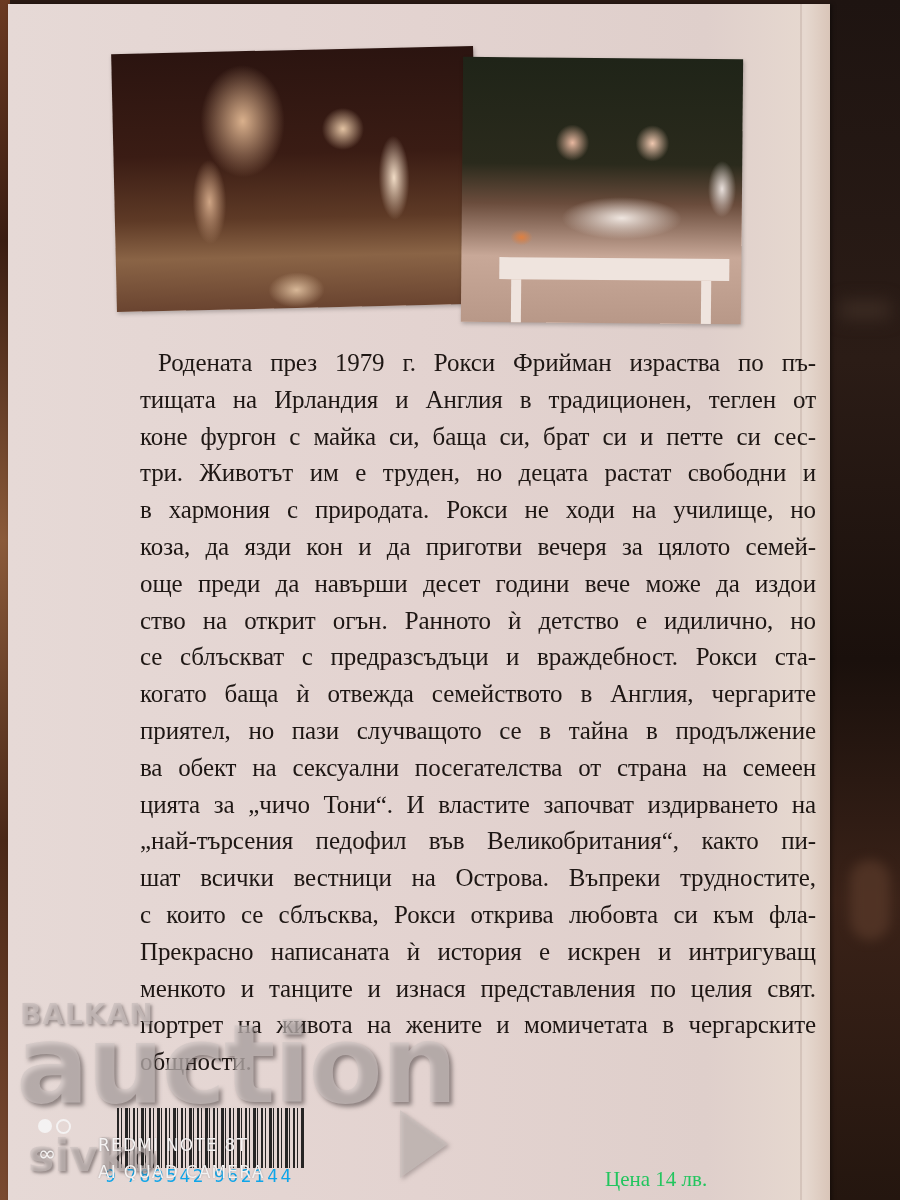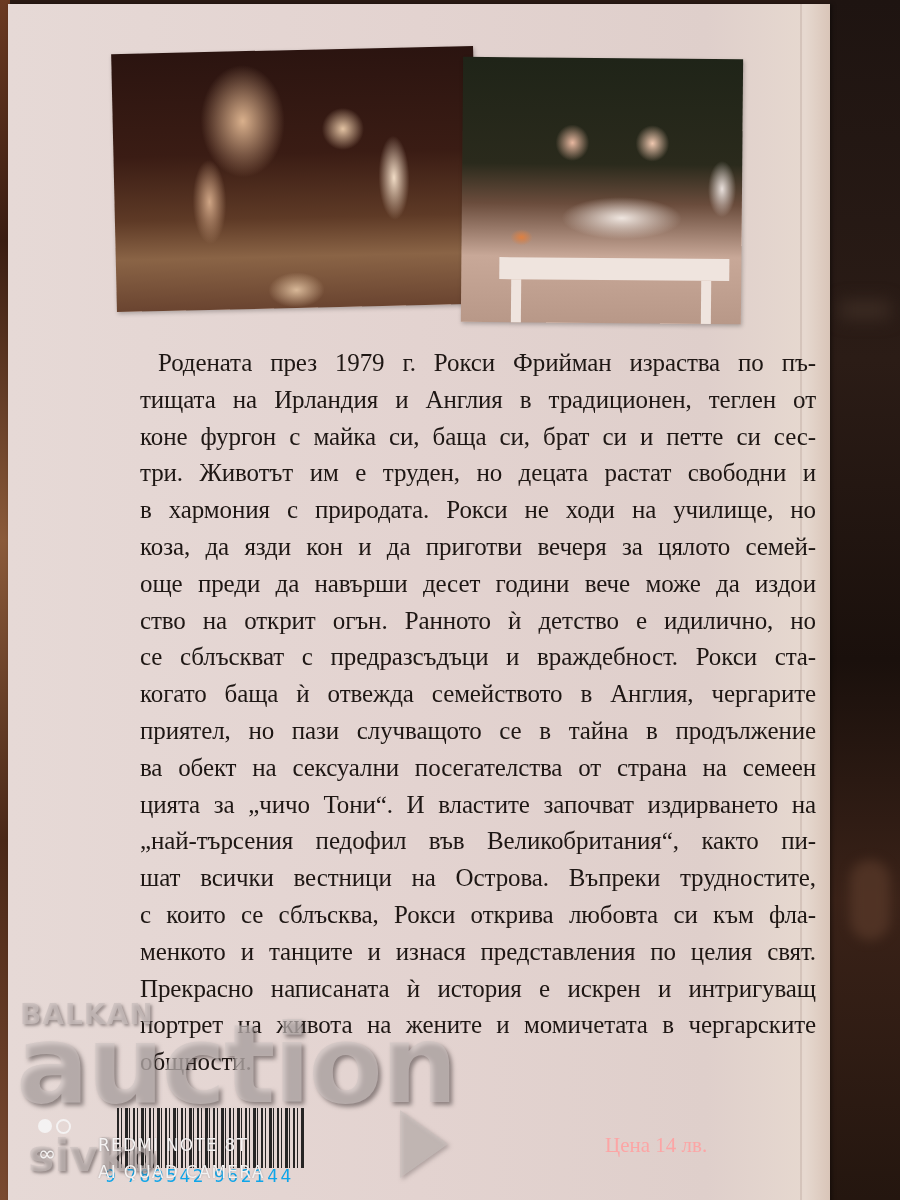--- a/index.html
+++ b/index.html
@@ -60,22 +60,22 @@
     .photo-bath .leg { position:absolute; top: 222px; width: 10px; height: 45px; background:#efe4de; }
     .text-block {
       position: absolute; left: 140px; top: 345px; width: 676px;
       color: #1e1714; font-size: 25px; line-height: 36.8px;
       letter-spacing: -0.1px;
     }
     .line { display:block; white-space: nowrap; text-align: justify; text-align-last: justify; }
     .line.indent { padding-left: 18px; }
     .line.last { text-align-last: left; }
     .price {
-      position: absolute; left: 605px; top: 1133px;
-      font-size: 21px; color: #fca5a5;
+      position: absolute; left: 605px; top: 1167px;
+      font-size: 21px; color: #22c55e;
     }
     .barcode {
       position: absolute; left: 105px; top: 1108px; width: 200px; height: 78px;
     }
     .barcode-bars {
       position: absolute; left: 12px; top: 0; width: 188px; height: 60px;
       background: repeating-linear-gradient(90deg,
         #111 0 2px, transparent 2px 4px, #111 4px 5px, transparent 5px 8px,
         #111 8px 11px, transparent 11px 12px, #111 12px 13px, transparent 13px 16px);
       opacity: .9;
@@ -151,22 +151,22 @@
   <span class="line">още преди да навърши десет години вече може да издои</span>
   <span class="line">ство на открит огън. Ранното ѝ детство е идилично, но</span>
   <span class="line">се сблъскват с предразсъдъци и враждебност. Рокси ста-</span>
   <span class="line">когато баща ѝ отвежда семейството в Англия, чергарите</span>
   <span class="line">приятел, но пази случващото се в тайна в продължение</span>
   <span class="line">ва обект на сексуални посегателства от страна на семеен</span>
   <span class="line">цията за „чичо Тони“. И властите започват издирването на</span>
   <span class="line">„най-търсения педофил във Великобритания“, както пи-</span>
   <span class="line">шат всички вестници на Острова. Въпреки трудностите,</span>
   <span class="line">с които се сблъсква, Рокси открива любовта си към фла-</span>
+  <span class="line">Прекрасно написаната ѝ история е искрен и интригуващ</span>
   <span class="line">менкото и танците и изнася представления по целия свят.</span>
-  <span class="line">Прекрасно написаната ѝ история е искрен и интригуващ</span>
   <span class="line">портрет на живота на жените и момичетата в чергарските</span>
   <span class="line last">общности.</span>
 </div>
 
 <div class="barcode">
   <div class="barcode-bars"></div>
   <div class="barcode-num">9 789542 962144</div>
 </div>
 
 <div class="price">Цена 14 лв.</div>

